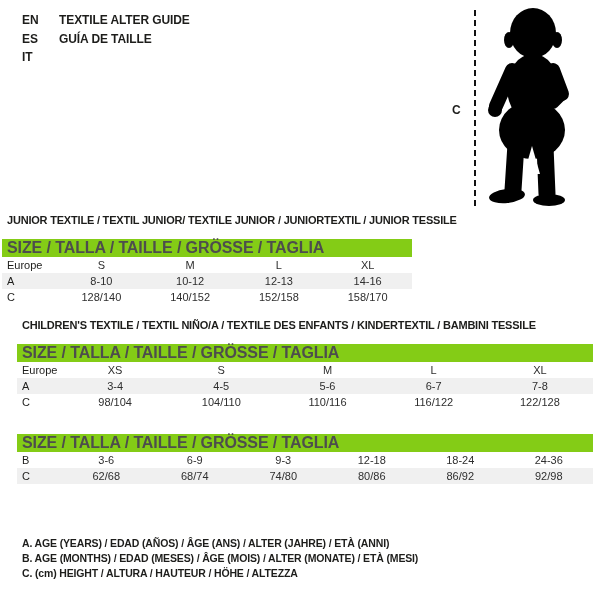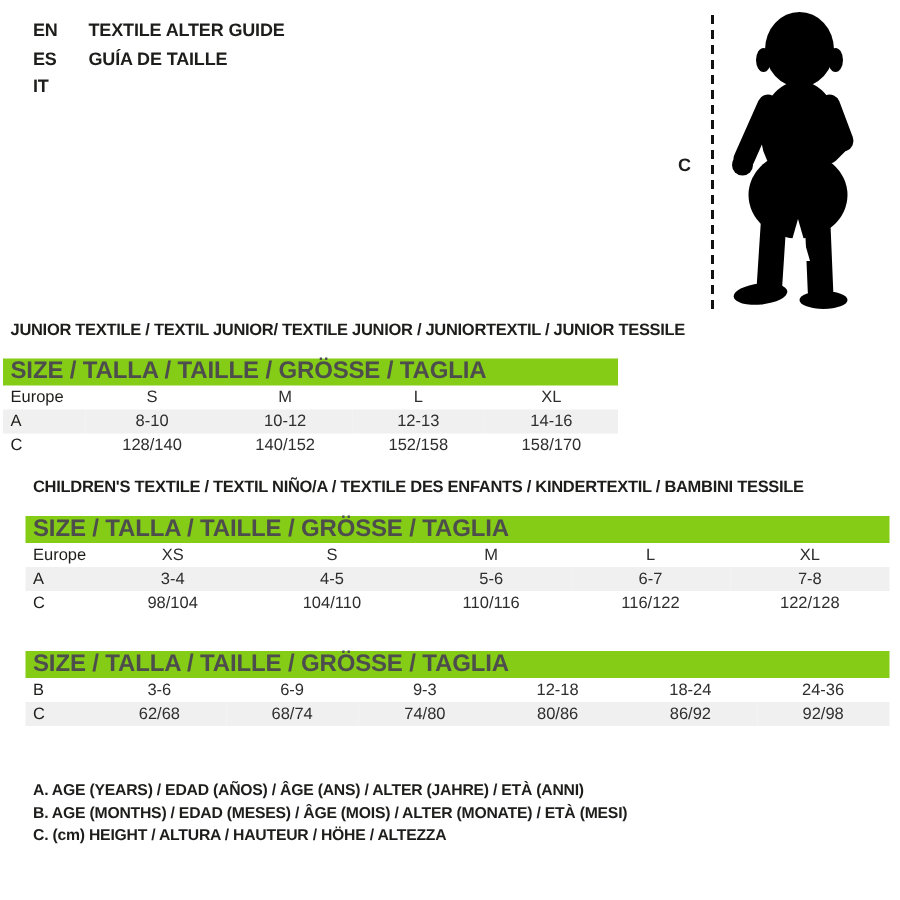--- a/index.html
+++ b/index.html
@@ -28,21 +28,21 @@
   table.sz th{
     background:#84cc16;color:#4d4d4d;font-size:16px;font-weight:bold;
     text-align:left;padding:0 0 0 5px;height:15px;letter-spacing:-0.1px;
   }
   table.sz td{font-size:11px;height:16px;padding:0;text-align:center;color:#2e2e2e;}
   table.sz td.rl{text-align:left;padding-left:5px;color:#1d1d1b;margin-left:43px;}
   table.sz tbody tr:nth-child(even){background:#f0f0f0;}
   .t1 col.labelcol{width:55px;}
   .t2 col.labelcol,.t3 col.labelcol{width:45px;}
   
-  .notes{position:absolute;left:22px;top:520px;font-weight:bold;font-size:10.5px;line-height:15px;letter-spacing:-0.15px;}
+  .notes{position:absolute;left:22px;top:536px;font-weight:bold;font-size:10.5px;line-height:15px;letter-spacing:-0.15px;}
 </style>
 </head>
 <body>
 
 <div class="page">
 
   <div class="langs" id="langs">
       <div class="lang-row">
         <span class="lang-code">EN</span>
         <span class="lang-label">TEXTILE ALTER GUIDE</span>

